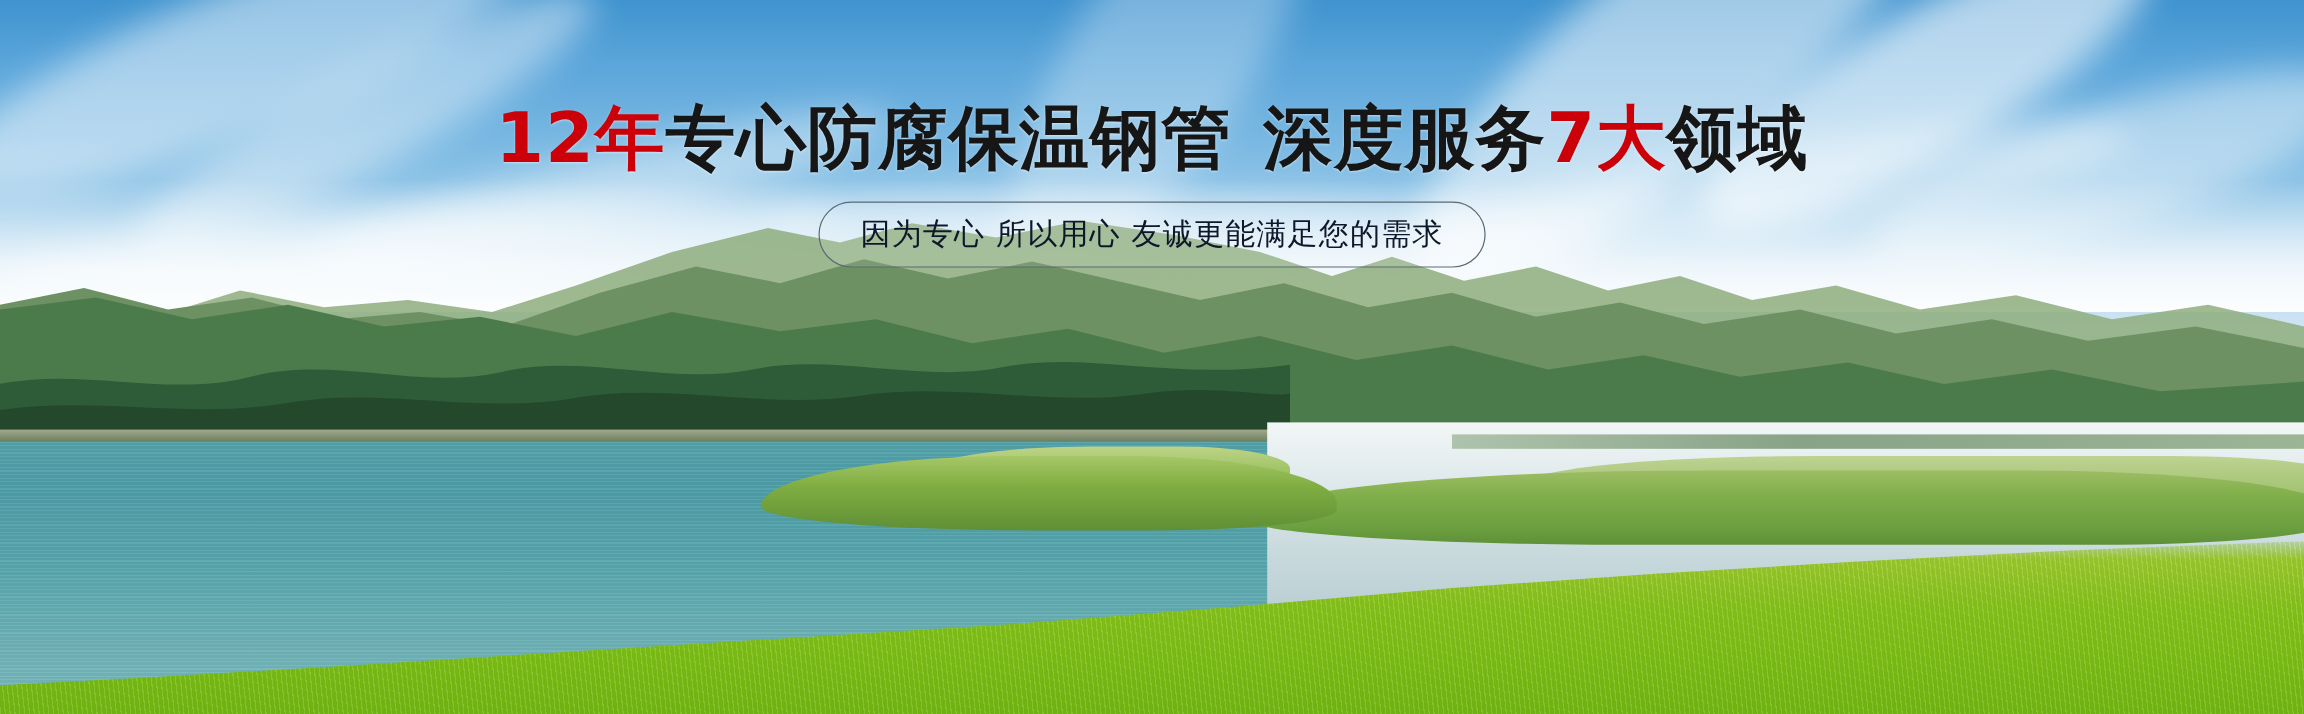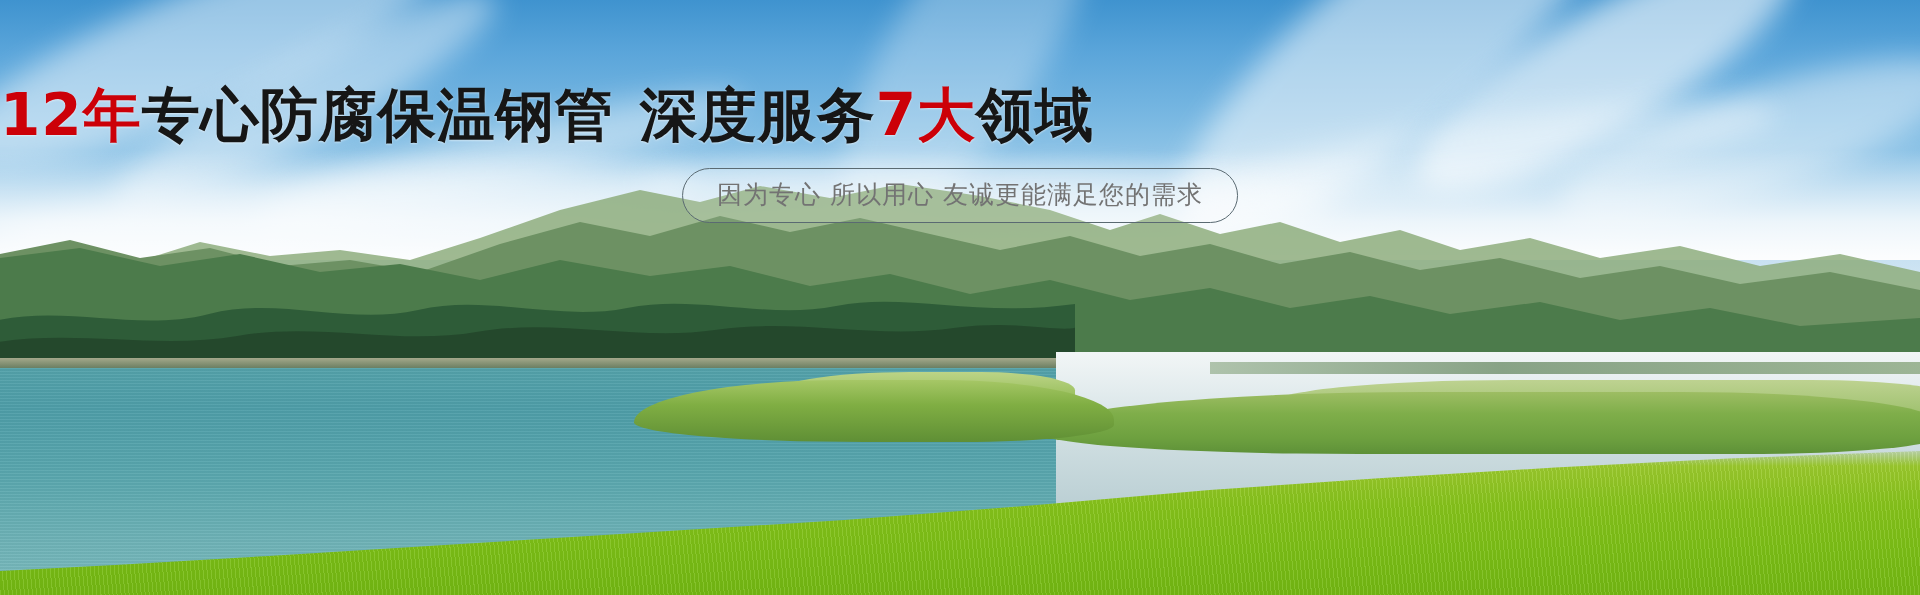--- a/index.html
+++ b/index.html
@@ -65,31 +65,31 @@
            border-radius:60% 40% 30% 50% / 90% 70% 30% 40%; }
   .grass-fg { position:absolute; left:0; bottom:0; width:100%; height:150px;
               background:linear-gradient(180deg,rgba(160,205,50,0) 0%,#9ccb2e 14%,#87c41b 40%,#7cc016 70%,#74b913 100%);
               clip-path:polygon(0 100%,0 84%,6% 80%,14% 74%,24% 66%,34% 58%,44% 50%,54% 40%,63% 30%,72% 22%,81% 15%,90% 9%,100% 4%,100% 100%); }
   .grass-fg::after { content:""; position:absolute; inset:0;
       background:repeating-linear-gradient(84deg,
         rgba(255,255,255,.10) 0px, rgba(255,255,255,.10) 1px,
         rgba(0,0,0,.045) 1px, rgba(0,0,0,.045) 4px); }
 
   
-  .headline { position:absolute; left:0; right:0; top:86px; 
+  .headline { position:absolute; left:0; right:0; top:86px; text-align:center;
               font-size:58px; font-weight:bold; line-height:1;
               letter-spacing:1px; white-space:nowrap;
               text-shadow:0 1px 2px rgba(255,255,255,.5); }
   .headline .dark { color:#161616; }
   .headline .red  { color:#cc0008; }
   .headline .gap  { display:inline-block; width:26px; }
 
   .subtitle { position:absolute; left:50%; transform:translateX(-50%); top:168px;
               border:1px solid #5a6a72; border-radius:30px;
-              padding:9px 34px 11px; font-size:25px; color:#737373;
+              padding:9px 34px 11px; font-size:25px; color:#0f172a;
               letter-spacing:1px; white-space:nowrap;
               background:rgba(255,255,255,.10); }
 
   
   .cards { position:absolute; left:50%; transform:translateX(-50%); top:328px;
            display:flex; gap:16px; }
   .card { width:160px; height:130px; border-radius:10px;
           border:1px solid rgba(255,255,255,.75);
           background:rgba(255,255,255,.28);
           backdrop-filter:blur(2px);

